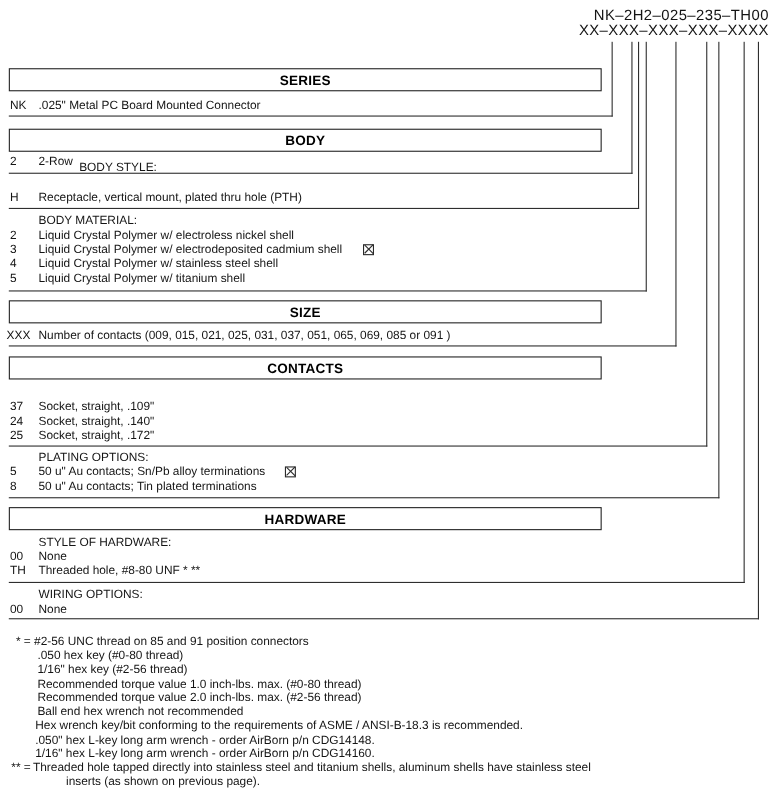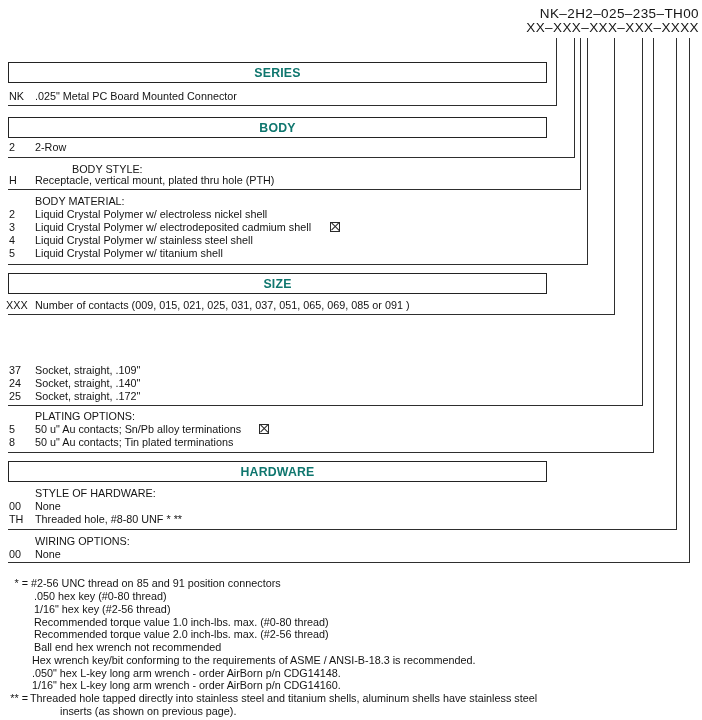--- a/index.html
+++ b/index.html
@@ -14,21 +14,21 @@
   }
   .conn{
     position:absolute;left:8px;top:38px;box-sizing:border-box;
     border-right:1.5px solid #2e2e2e;border-bottom:1.5px solid #2e2e2e;
   }
   .hdr{
     position:absolute;left:8px;width:539px;height:21px;box-sizing:border-box;
     border:1.6px solid #232323;background:#fff;
     display:flex;align-items:center;justify-content:center;
   }
-  .hdr span{font-weight:700;font-size:12.3px;letter-spacing:.2px;color:#0f766e;}
+  .hdr span{font-weight:700;font-size:12.3px;letter-spacing:.2px;color:#000000;}
   .row{position:absolute;left:0;height:12px;font-size:10.8px;line-height:12px;white-space:nowrap;}
   .row .code{position:absolute;left:9px;}
   .row .desc{position:absolute;left:35px;}
   .lbl{position:absolute;left:35px;font-size:10.8px;line-height:12px;white-space:nowrap;}
   .xbox{position:absolute;width:8px;height:8px;border:1.3px solid #2a2a2a;}
   .xbox::before,.xbox::after{
     content:"";position:absolute;left:-1px;top:3.4px;width:10.5px;height:1.1px;background:#2a2a2a;
   }
   .xbox::before{transform:rotate(45deg);}
   .xbox::after{transform:rotate(-45deg);}
@@ -62,21 +62,21 @@
     <span class="desc">.025" Metal PC Board Mounted Connector</span>
   </div>
 
   <div class="hdr" style="top:117px;">
     <span>BODY</span>
   </div>
   <div class="row" style="top:141px;">
     <span class="code">2</span>
     <span class="desc">2-Row</span>
   </div>
-  <div class="lbl" style="top:163px;padding-left:37px;">BODY STYLE:</div>
+  <div class="lbl" style="top:146px;padding-left:37px;">BODY STYLE:</div>
   <div class="row" style="top:174px;">
     <span class="code">H</span>
     <span class="desc">Receptacle, vertical mount, plated thru hole (PTH)</span>
   </div>
   <div class="lbl" style="top:195px;">BODY MATERIAL:</div>
   <div class="row" style="top:208px;">
     <span class="code">2</span>
     <span class="desc">Liquid Crystal Polymer w/ electroless nickel shell</span>
   </div>
   <div class="row" style="top:221px;">
@@ -94,20 +94,23 @@
   </div>
 
   <div class="hdr" style="top:273px;">
     <span>SIZE</span>
   </div>
   <div class="row" style="top:299px;">
     <span class="code" style="left:6px;">XXX</span>
     <span class="desc">Number of contacts (009, 015, 021, 025, 031, 037, 051, 065, 069, 085 or 091 )</span>
   </div>
 
+  <div class="hdr" style="top:324px;">
+    <span>CONTACTS</span>
+  </div>
   <div class="row" style="top:364px;">
     <span class="code">37</span>
     <span class="desc">Socket, straight, .109"</span>
   </div>
   <div class="row" style="top:377px;">
     <span class="code">24</span>
     <span class="desc">Socket, straight, .140"</span>
   </div>
   <div class="row" style="top:390px;">
     <span class="code">25</span>

